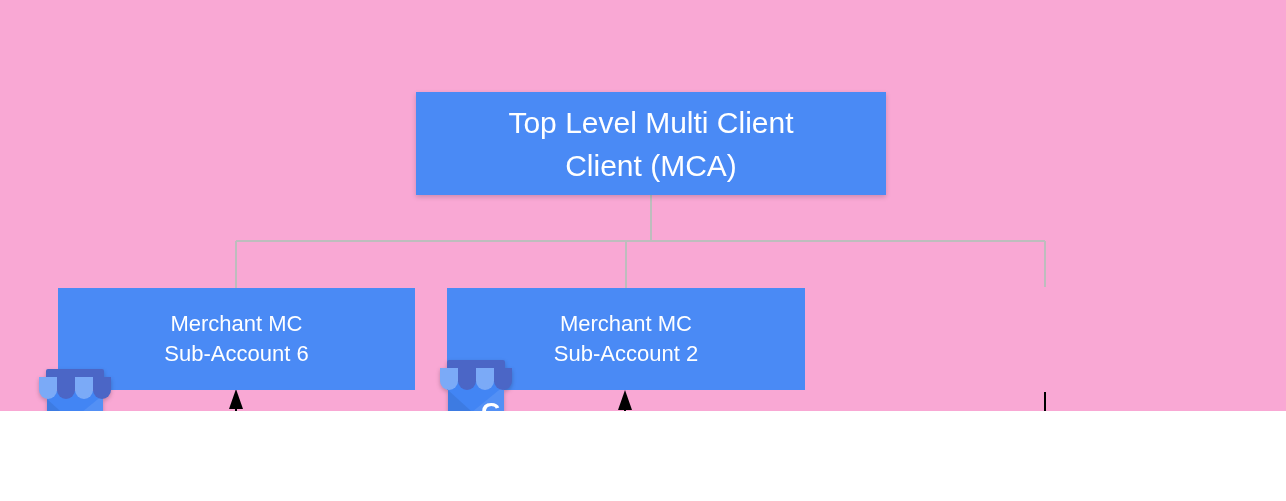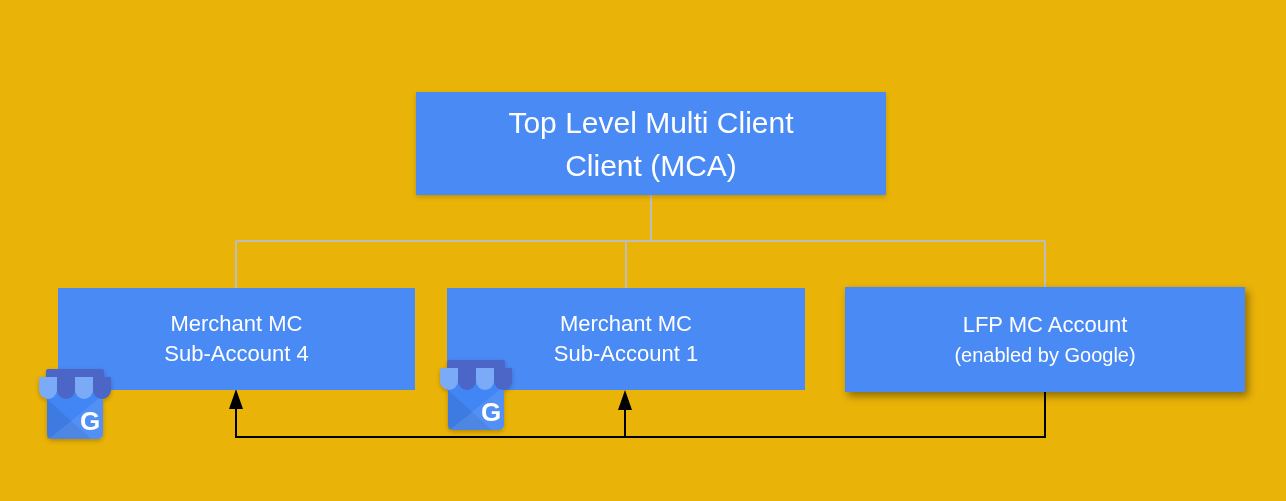--- a/index.html
+++ b/index.html
@@ -1,20 +1,20 @@
 <!DOCTYPE html>
 <html><head>
 <meta charset="utf-8">
 <style>
   html, body { margin: 0; padding: 0; background: #ffffff; }
   .canvas {
     position: relative;
     width: 1286px;
-    height: 501px;
-    background: #eab308;
+    height: 411px;
+    background: #f9a8d4;
     font-family: "Liberation Sans", sans-serif;
     overflow: hidden;
   }
   .connectors {
     position: absolute;
     left: 0; top: 0;
     width: 1286px; height: 501px;
     z-index: 1;
   }
   .node {
@@ -63,32 +63,28 @@
     <polygon points="625,390 618,410 632,410" fill="#000000"></polygon>
   </svg>
 
   <div class="node node-root">
     <div class="line-1">Top Level Multi Client</div>
     <div class="line-2">Client (MCA)</div>
   </div>
 
   <div class="node node-sub1">
     <div class="line-1">Merchant MC</div>
-    <div class="line-2">Sub-Account 4</div>
+    <div class="line-2">Sub-Account 6</div>
   </div>
 
   <div class="node node-sub2">
     <div class="line-1">Merchant MC</div>
-    <div class="line-2">Sub-Account 1</div>
+    <div class="line-2">Sub-Account 2</div>
   </div>
 
-  <div class="node node-lfp">
-    <div class="line-1">LFP MC Account</div>
-    <div class="line-2">(enabled by Google)</div>
-  </div>
 
   <svg class="gmb-icon gmb-1" width="72" height="70" viewBox="0 0 72 70" xmlns="http://www.w3.org/2000/svg">
     <rect x="7" y="0" width="58" height="12" rx="2" fill="#4B66C6"></rect>
     <rect x="8" y="22" width="56" height="48" rx="5" fill="#4285F4"></rect>
     <polygon points="8,30 8,70 52,70" fill="#000000" opacity="0.07"></polygon>
     <polygon points="10,70 64,26 64,70" fill="#ffffff" opacity="0.09"></polygon>
     <path d="M0 8 H18 V21 A9 9 0 0 1 0 21 Z" fill="#7BAAF7"></path>
     <path d="M18 8 H36 V21 A9 9 0 0 1 18 21 Z" fill="#4B66C6"></path>
     <path d="M36 8 H54 V21 A9 9 0 0 1 36 21 Z" fill="#7BAAF7"></path>
     <path d="M54 8 H72 V21 A9 9 0 0 1 54 21 Z" fill="#4B66C6"></path>

